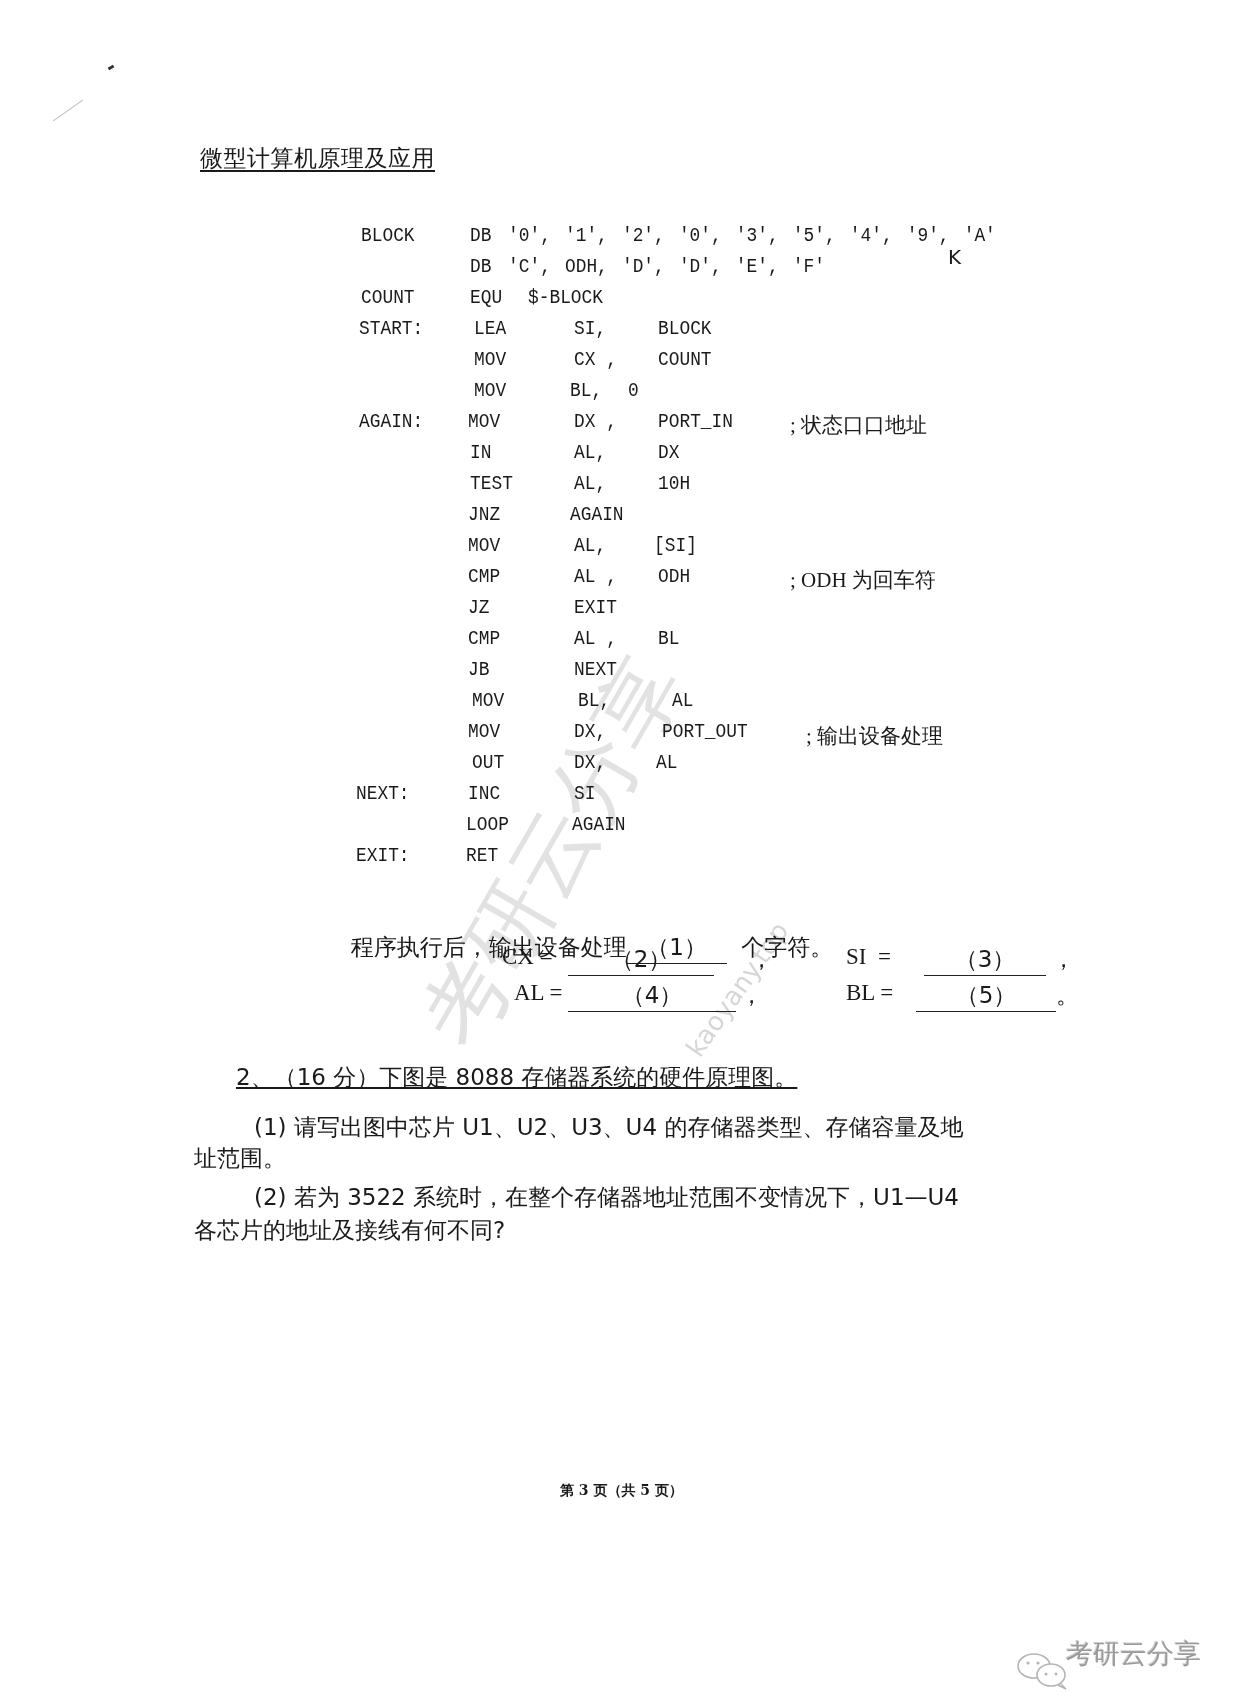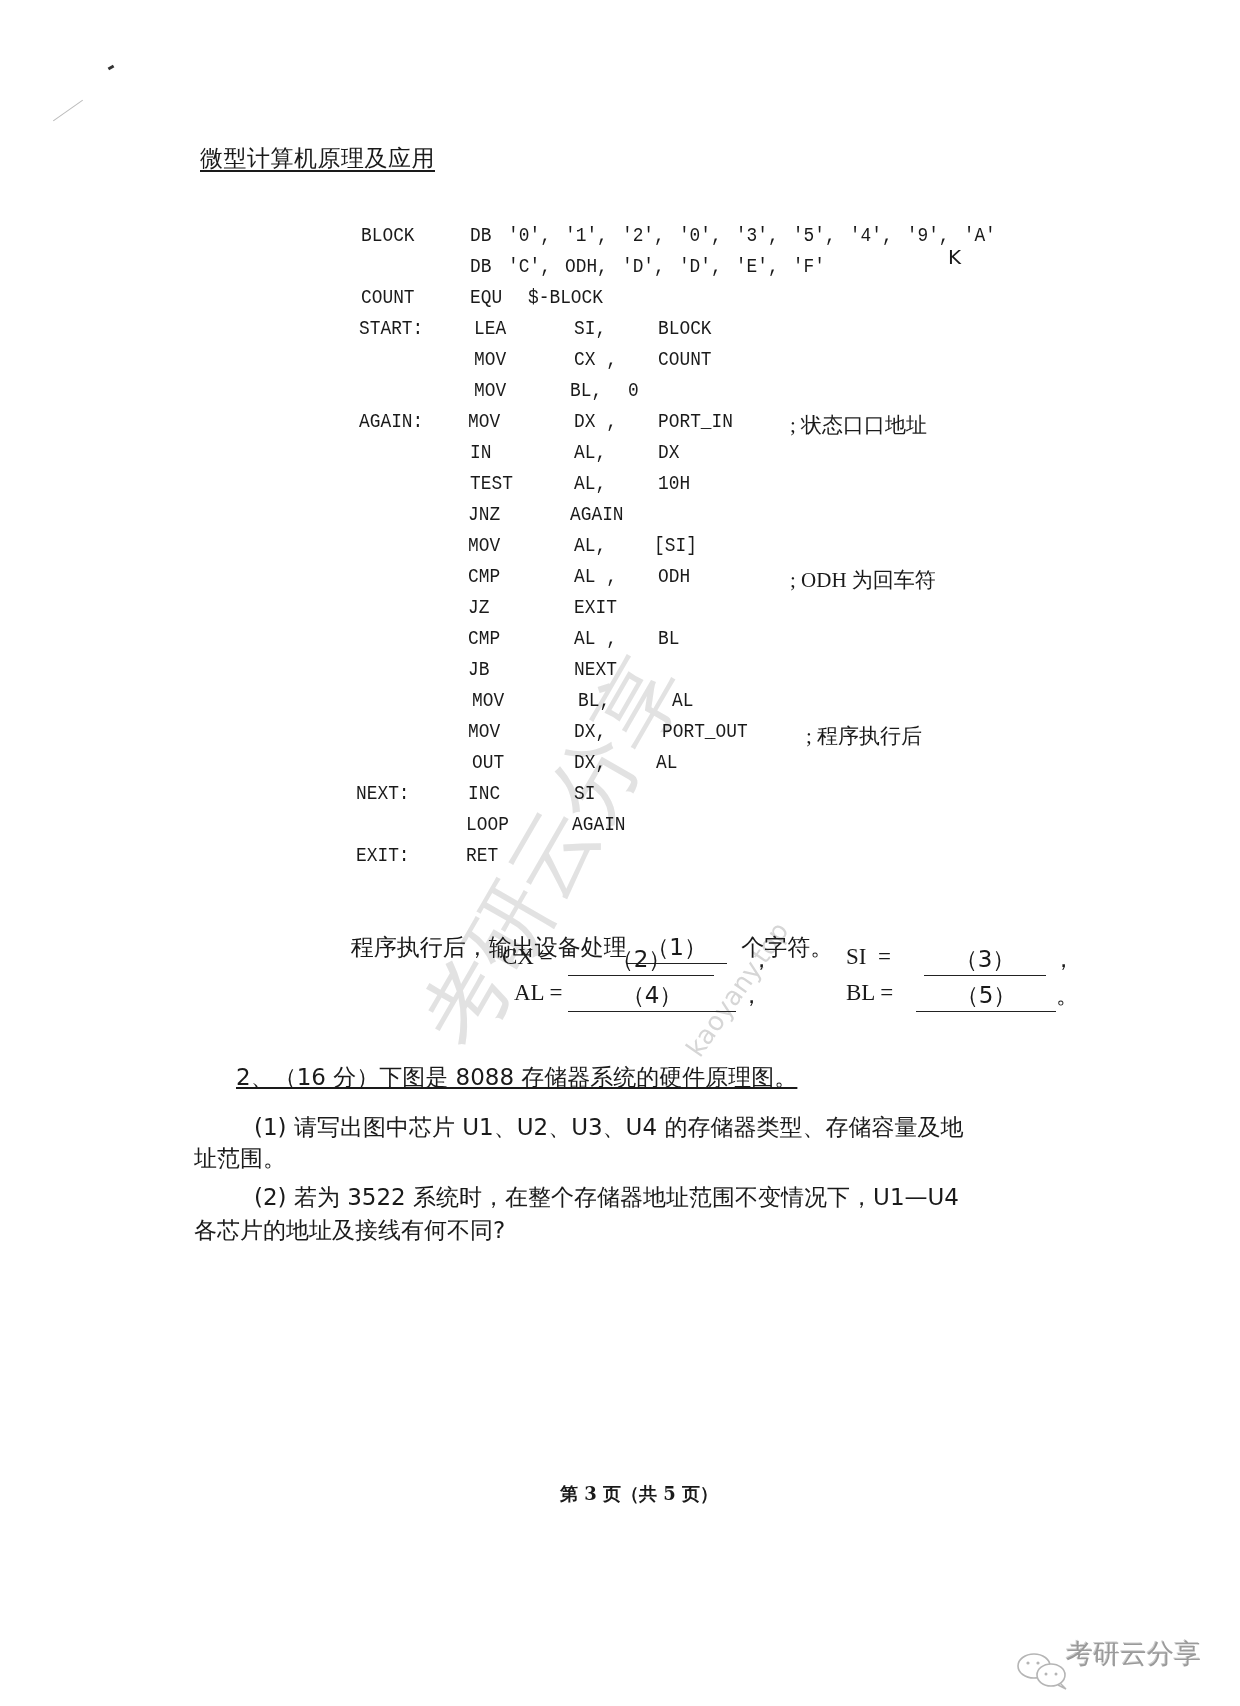--- a/index.html
+++ b/index.html
@@ -13,21 +13,21 @@
       left: 200px; top: 143px; font-size: 23px; text-decoration: underline;
       text-underline-offset: 4px; font-family: "DejaVu Sans", sans-serif; letter-spacing: 0.5px;
     }
     .code {
       font-family: "Liberation Mono", "DejaVu Sans Mono", monospace;
       font-size: 21px; transform: scaleX(0.85); transform-origin: left top; color: #1a1a1a;
     }
     .comment { font-family: "Liberation Serif", "DejaVu Serif", serif; font-size: 21px; }
     .cn { font-family: "DejaVu Sans", sans-serif; font-size: 23px; }
     .blank { display: inline-block; border-bottom: 1.5px solid #222; text-align: center; }
-    .footer { font-size: 18px; font-weight: bold; font-family: "DejaVu Serif", serif; text-align: right; }
+    .footer { font-size: 14px; font-weight: bold; font-family: "DejaVu Serif", serif; text-align: right; }
     .watermark {
       color: #e2e2e2; font-family: "DejaVu Serif", serif;
       transform-origin: left top;
     }
     .wm-latin {
       color: #d6d6d6; font-family: "DejaVu Sans", sans-serif; font-size: 26px;
       transform: rotate(-55deg); transform-origin: left top;
     }
     .brand {
       color: #9a9a9a; font-family: "DejaVu Sans", sans-serif; font-size: 27px;
@@ -109,21 +109,21 @@
   <div class="abs code" style="left:468px;top:658px;">JB</div>
   <div class="abs code" style="left:574px;top:658px;">NEXT</div>
 
   <div class="abs code" style="left:472px;top:689px;">MOV</div>
   <div class="abs code" style="left:578px;top:689px;">BL,</div>
   <div class="abs code" style="left:672px;top:689px;">AL</div>
 
   <div class="abs code" style="left:468px;top:720px;">MOV</div>
   <div class="abs code" style="left:574px;top:720px;">DX,</div>
   <div class="abs code" style="left:662px;top:720px;">PORT_OUT</div>
-  <div class="abs comment" style="left:806px;top:722px;">; 程序执行后</div>
+  <div class="abs comment" style="left:806px;top:722px;">; 输出设备处理</div>
 
   <div class="abs code" style="left:472px;top:751px;">OUT</div>
   <div class="abs code" style="left:574px;top:751px;">DX,</div>
   <div class="abs code" style="left:656px;top:751px;">AL</div>
 
   <div class="abs code" style="left:356px;top:782px;">NEXT:</div>
   <div class="abs code" style="left:468px;top:782px;">INC</div>
   <div class="abs code" style="left:574px;top:782px;">SI</div>
 
   <div class="abs code" style="left:466px;top:813px;">LOOP</div>

